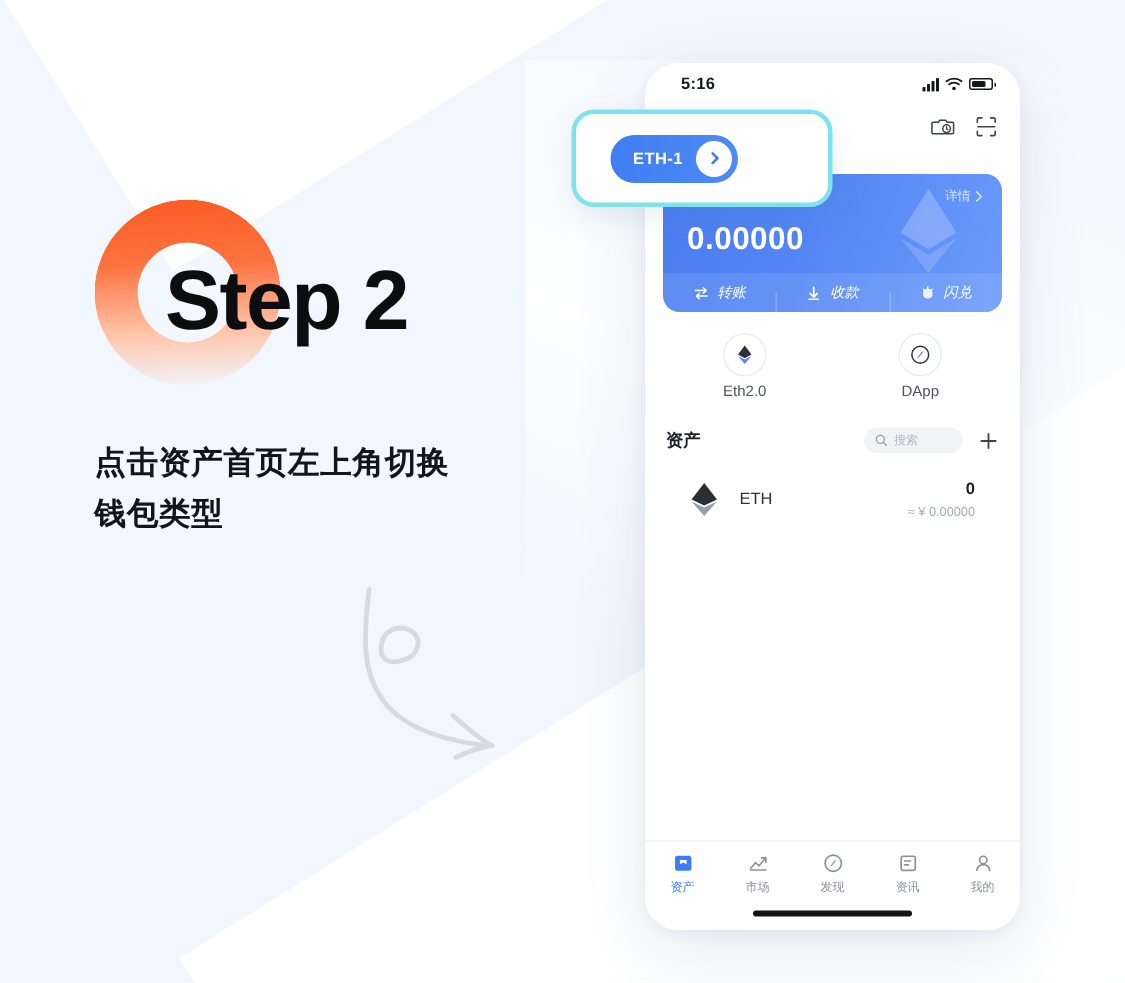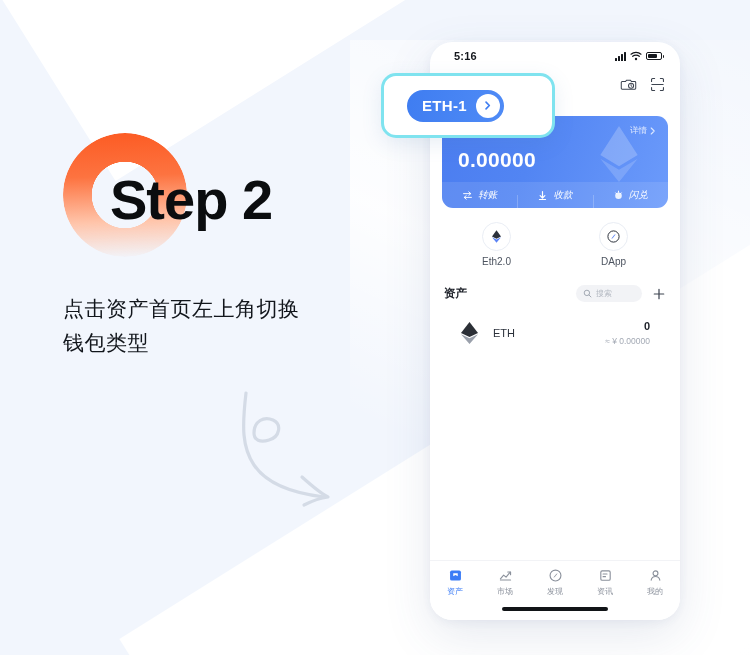--- a/index.html
+++ b/index.html
@@ -36,21 +36,21 @@
     -webkit-mask:radial-gradient(circle at 50% 50%, transparent 0 33px, #000 33.5px 100%);
     mask:radial-gradient(circle at 50% 50%, transparent 0 33px, #000 33.5px 100%);
   }
   #step-title{
     position:absolute;left:110px;top:172px;
     font-size:56px;font-weight:bold;color:#0b0d0f;letter-spacing:-1px;
     line-height:1;white-space:nowrap;
   }
   #desc{
     position:absolute;left:63px;top:292px;width:330px;
-    font-size:21px;font-weight:normal;color:#12161c;line-height:1.62;
+    font-size:21px;font-weight:bold;color:#12161c;line-height:1.62;
     letter-spacing:.5px;
   }
   #desc div{display:block;}
   
   #arrow{position:absolute;left:228px;top:385px;width:130px;height:125px;}
 
   
   #phone{
     position:absolute;left:430px;top:42px;width:250px;height:578px;
     background:#ffffff;border-radius:22px;overflow:hidden;
@@ -141,21 +141,21 @@
     position:absolute;left:381px;top:73px;width:168px;height:59px;
     background:#fff;border:3px solid #7fe3ef;border-radius:15px;
     box-shadow:0 6px 20px rgba(80,120,180,.13);
     display:flex;align-items:center;
   }
   #wallet-pill{
     margin-left:23px;height:32px;border-radius:16px;
     background:linear-gradient(100deg,#3f7df1,#4f8bf6);
     display:flex;align-items:center;padding:0 4px 0 15px;gap:9px;
   }
-  #wallet-name{font-size:15px;font-weight:bold;color:#fff;letter-spacing:.3px;text-align:center;}
+  #wallet-name{font-size:11px;font-weight:bold;color:#fff;letter-spacing:.3px;text-align:center;}
   #wallet-chevron{
     width:24px;height:24px;border-radius:50%;background:#fff;
     display:flex;align-items:center;justify-content:center;
   }
   #wallet-chevron svg{width:11px;height:11px;color:#3f7df1;}
 </style>
 </head>
 <body>
 
 <div id="bg">

